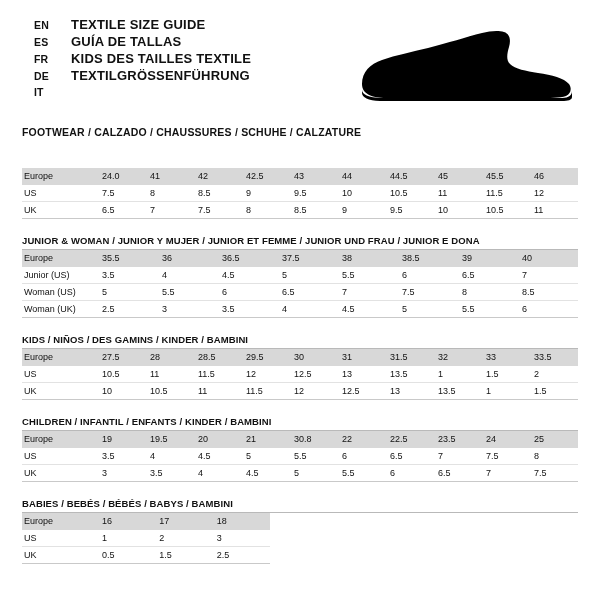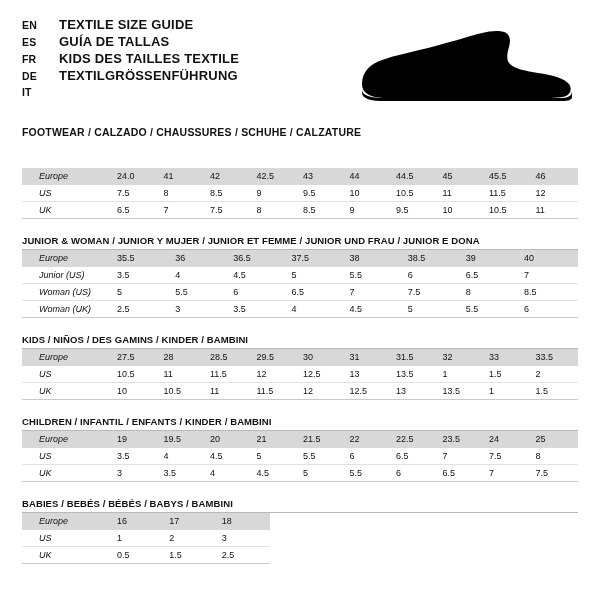--- a/index.html
+++ b/index.html
@@ -28,20 +28,21 @@
     height: 92px;
   }
   .lang-list {
     display: block;
   }
   .lang-row {
     display: flex;
     align-items: baseline;
     height: 17px;
     line-height: 17px;
+    margin-left: 12px;
   }
   .lang-code {
     width: 37px;
     font-size: 10.5px;
     font-weight: bold;
     letter-spacing: 0.2px;
   }
   .lang-title {
     font-size: 13px;
     font-weight: bold;
@@ -98,22 +99,21 @@
   table.size-table tr.shaded td {
     background: #d8d8d8;
     border-bottom: 1px solid #d8d8d8;
   }
   table.size-table tr:last-child td {
     border-bottom: 1px solid #c9c9c9;
     margin-left: 37px;
   }
   table.size-table td.label {
     width: 74px;
-    padding-left: 17px;
-    font-style: italic;
+    padding-left: 2px;
   }
   table.size-table.babies td.label {
     width: 74px;
   }
 </style>
 </head>
 <body>
 
 <div class="page">
 
@@ -298,21 +298,21 @@
   <div class="section">
     <div class="section-title">CHILDREN / INFANTIL / ENFANTS / KINDER / BAMBINI</div>
     <table class="size-table">
       <tbody>
           <tr class="shaded">
         <td class="label">Europe</td>
         <td>19</td>
         <td>19.5</td>
         <td>20</td>
         <td>21</td>
-        <td>21.5</td>
+        <td>30.8</td>
         <td>22</td>
         <td>22.5</td>
         <td>23.5</td>
         <td>24</td>
         <td>25</td>
       </tr>
       <tr>
         <td class="label">US</td>
         <td>3.5</td>
         <td>4</td>

